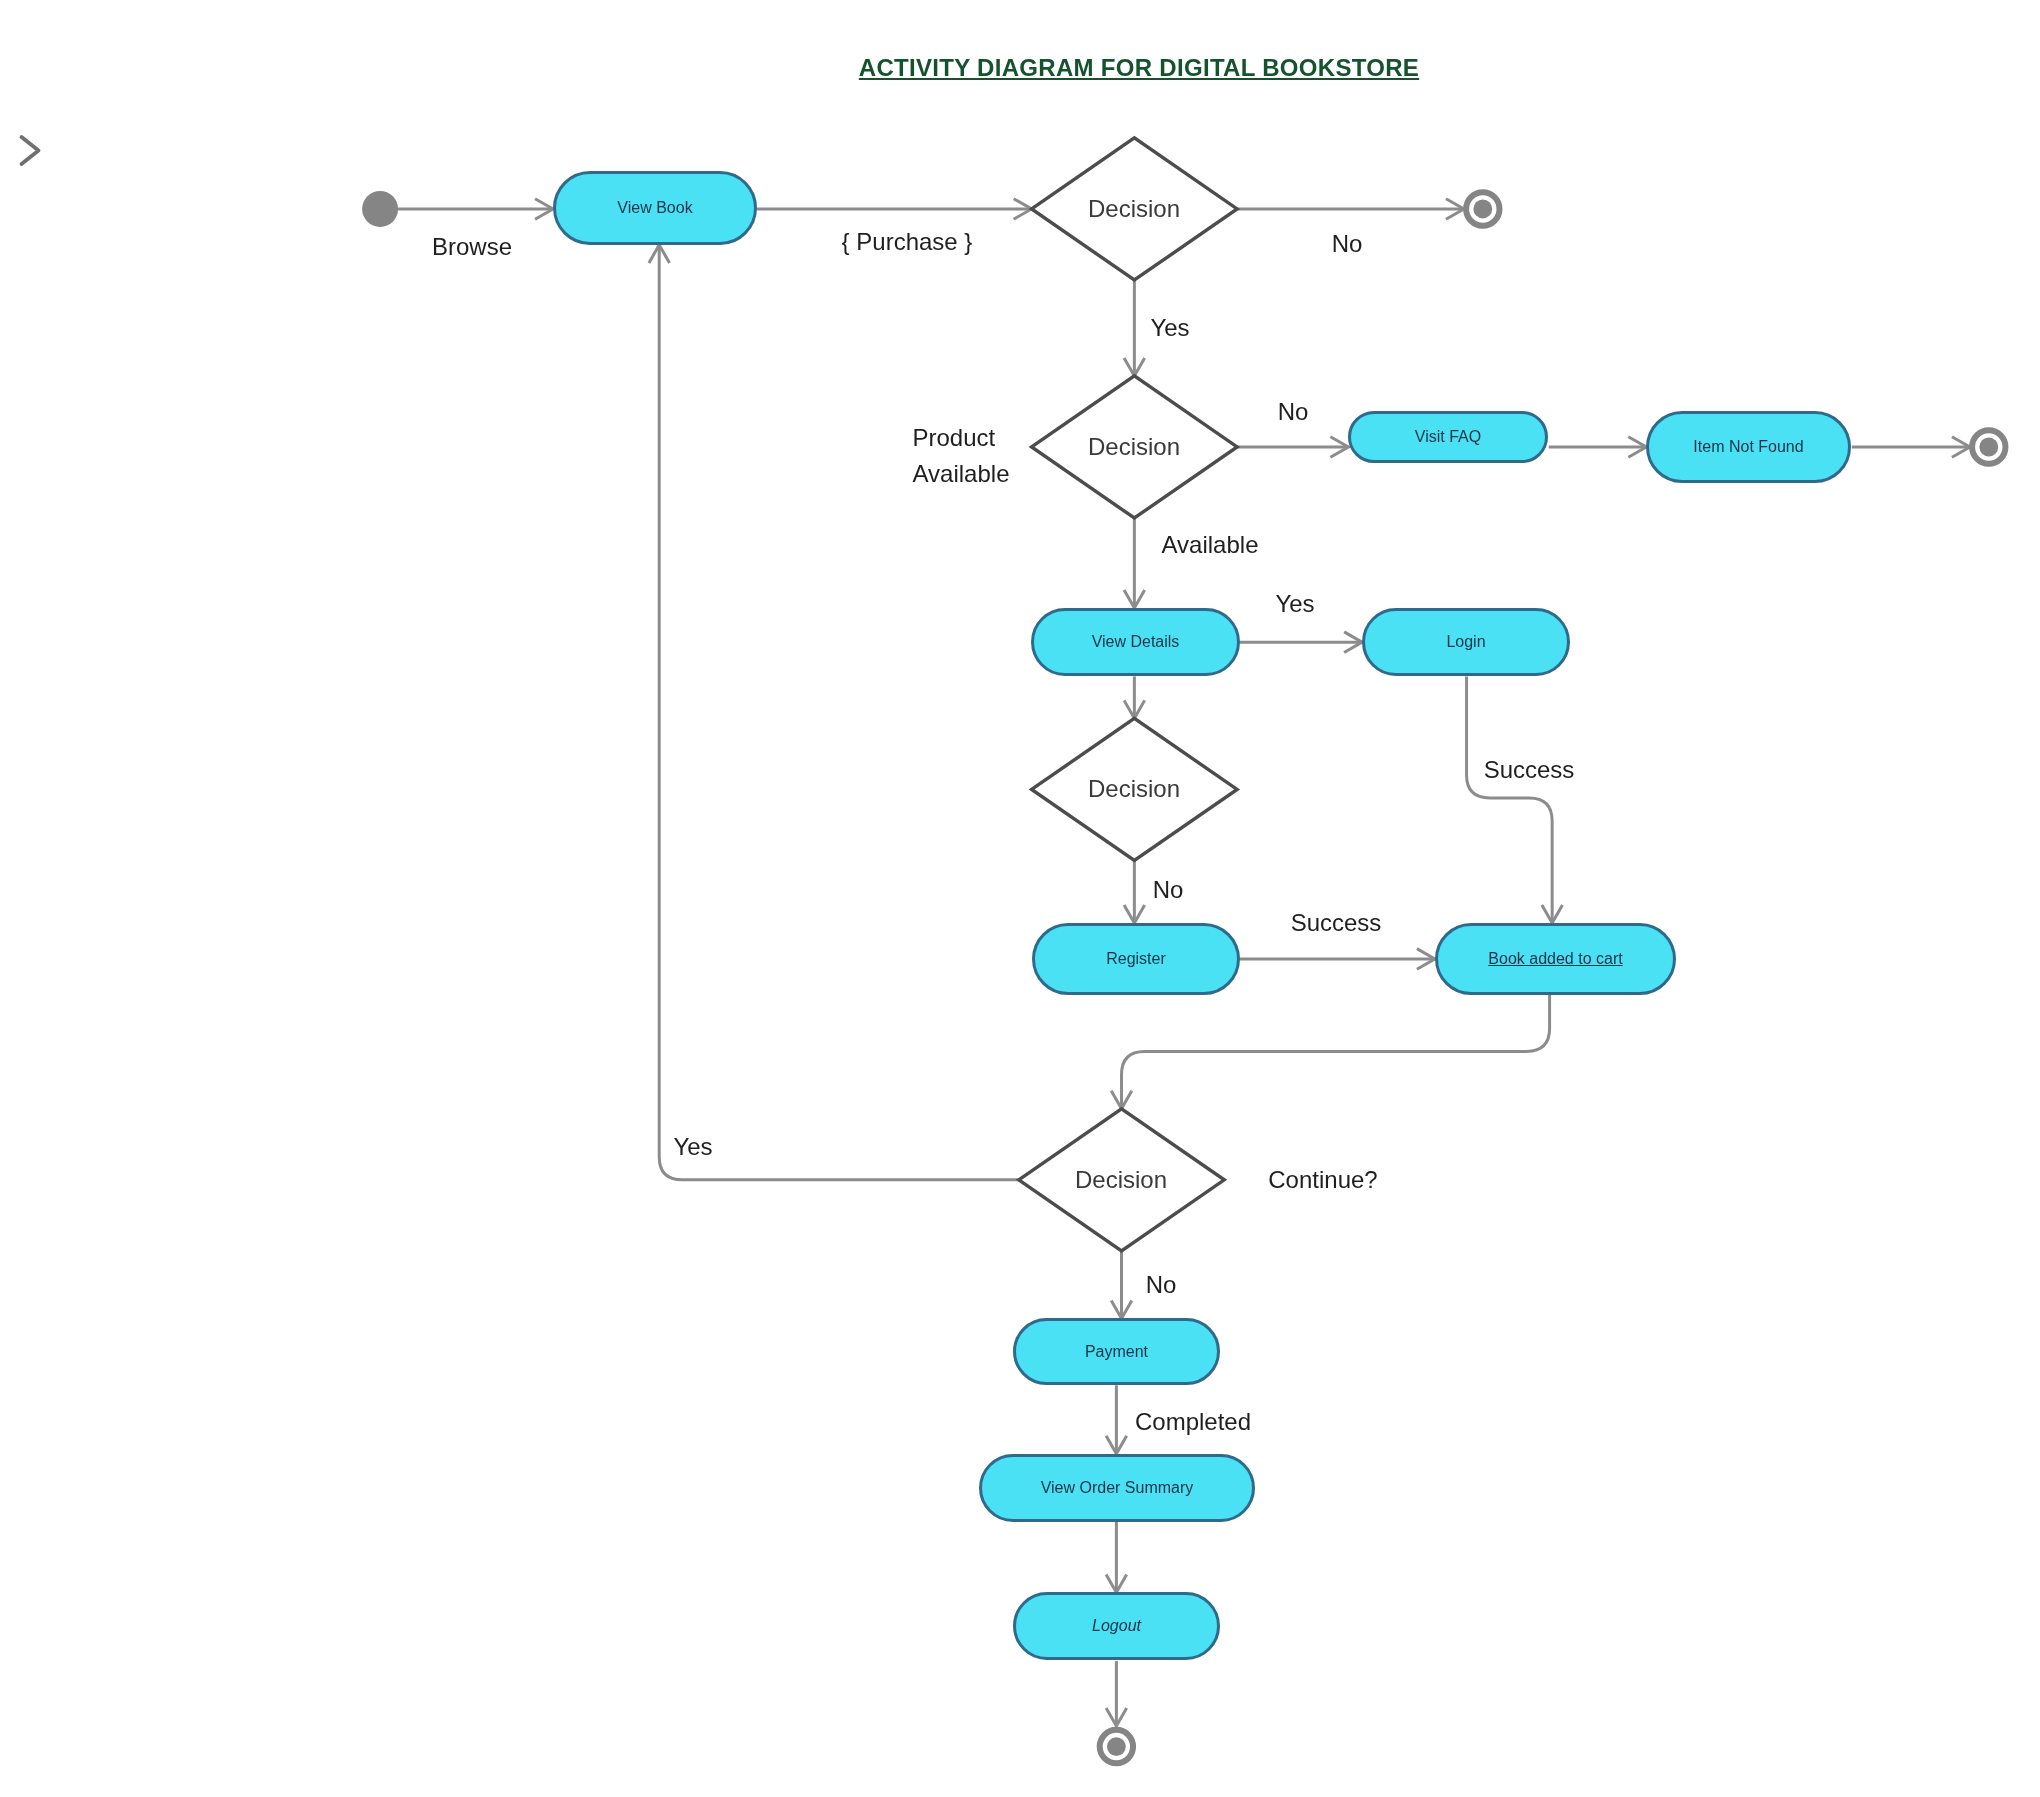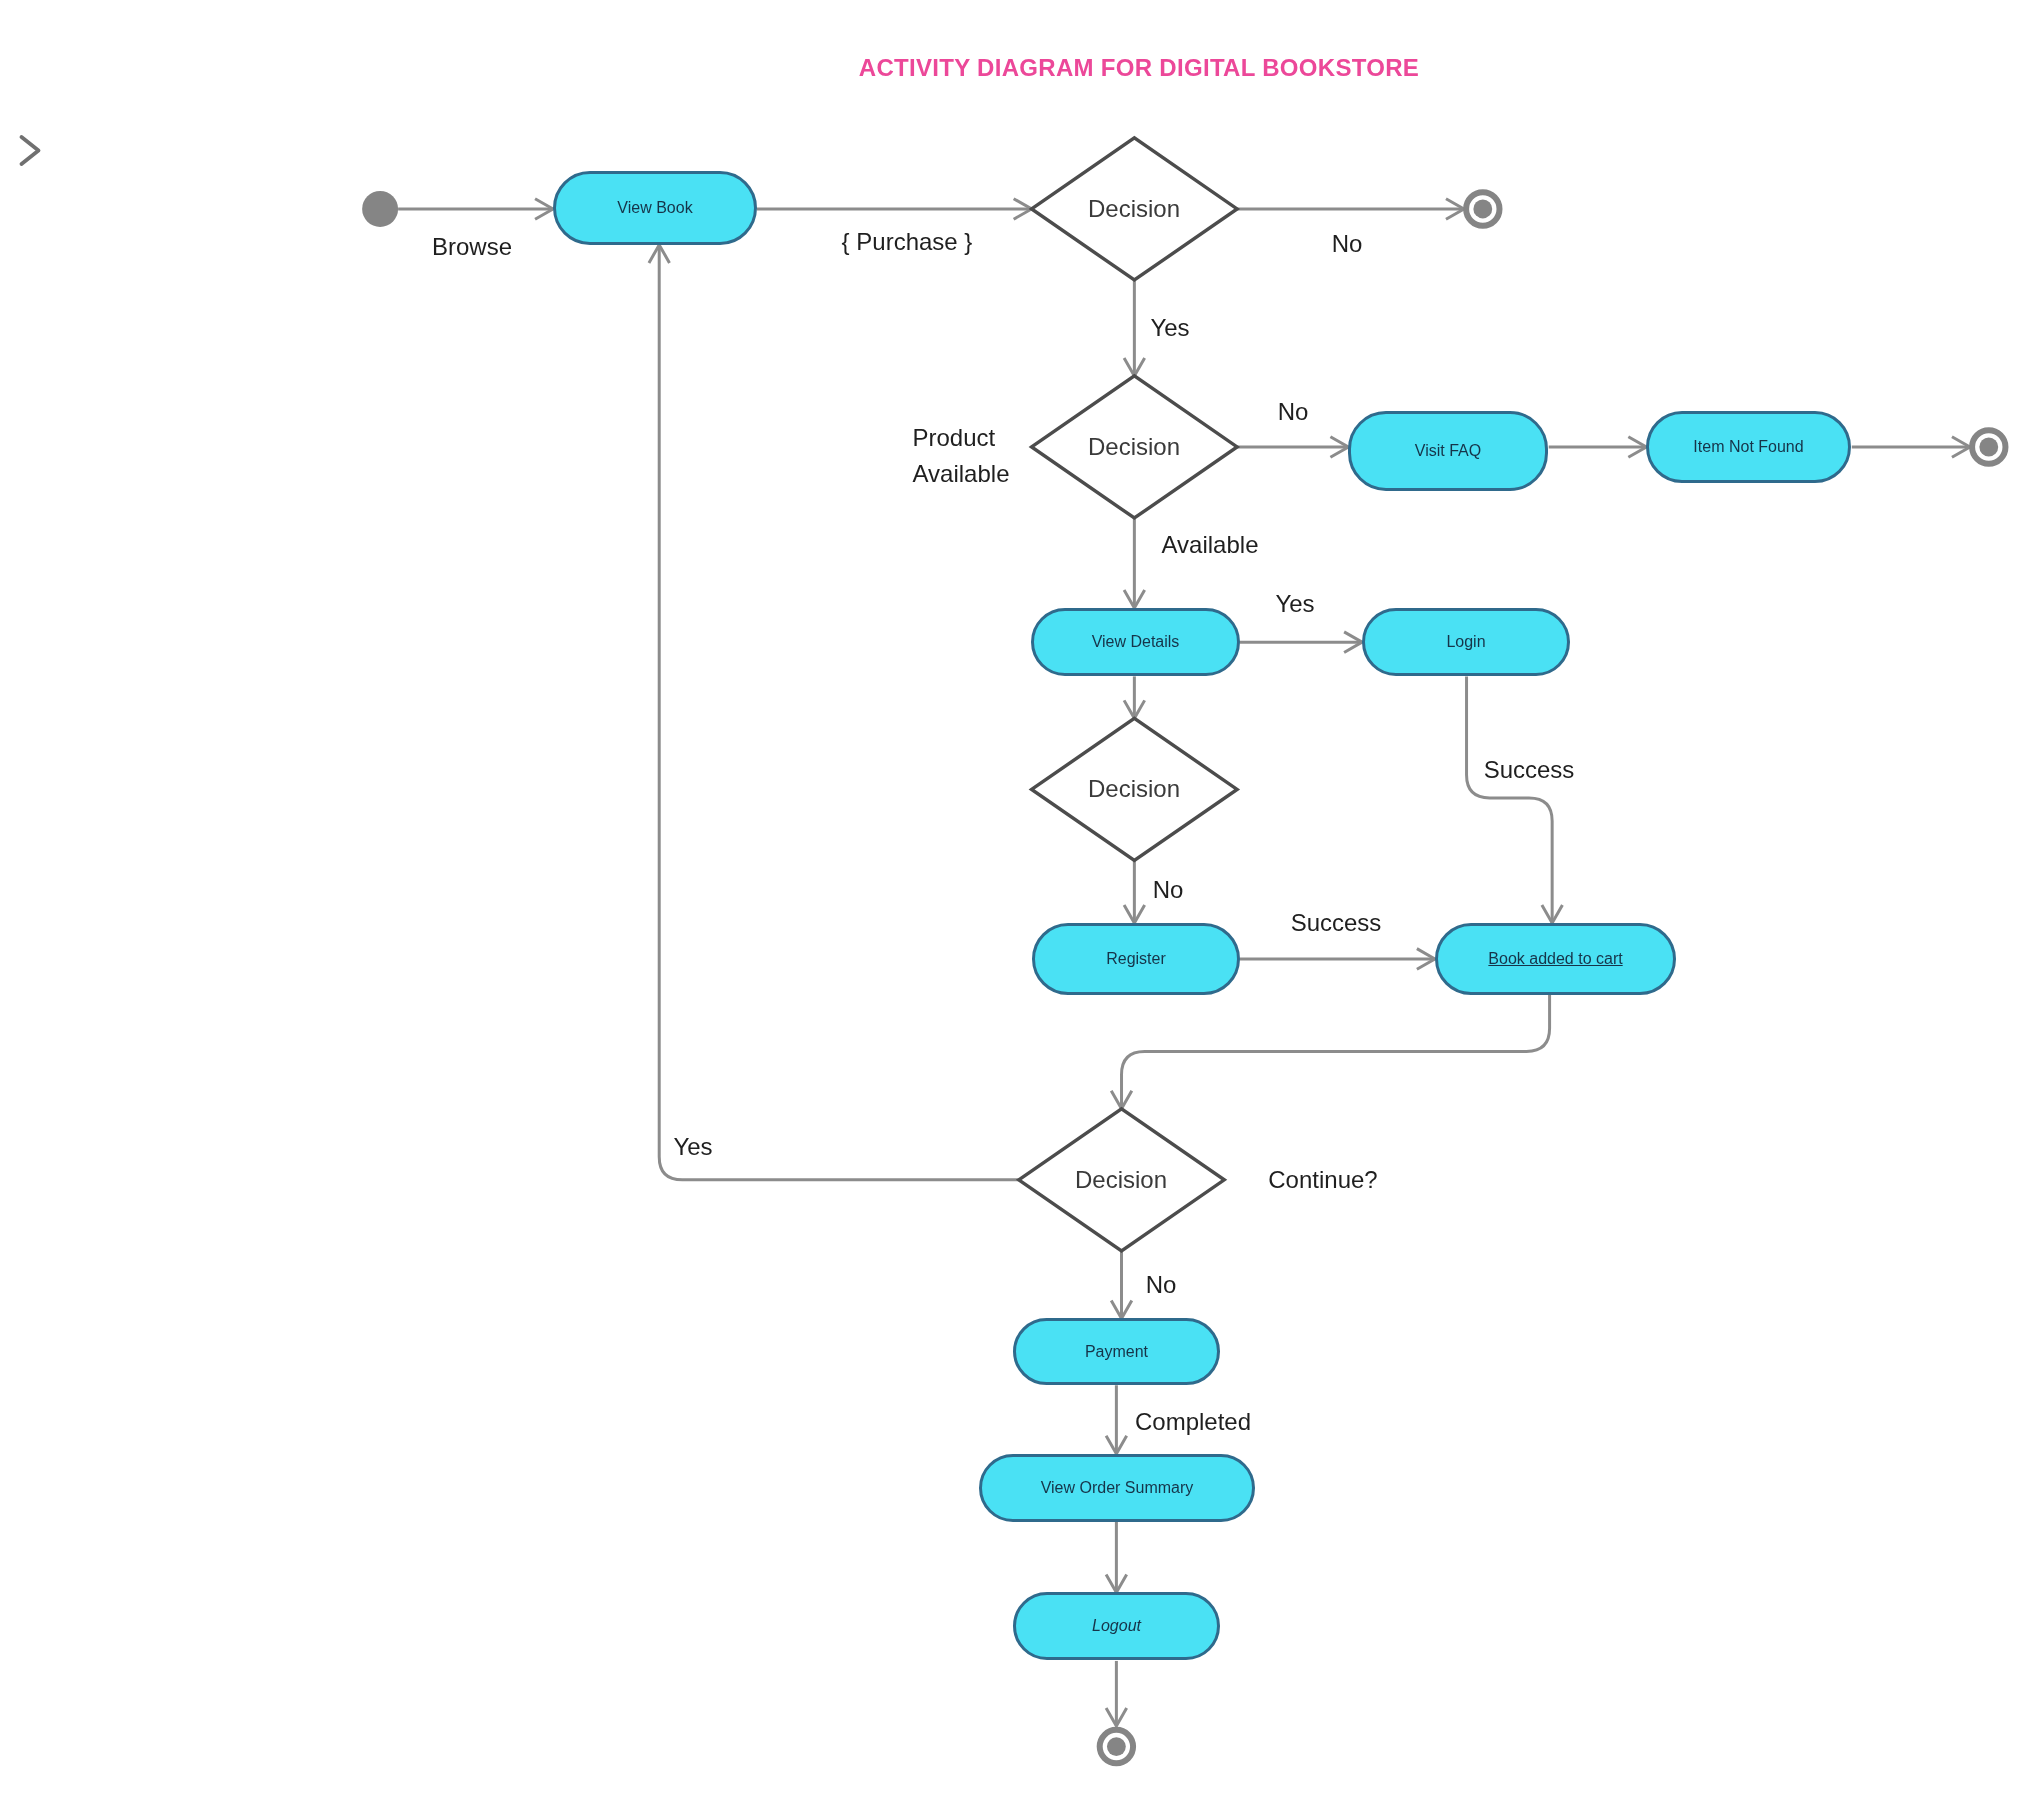--- a/index.html
+++ b/index.html
@@ -1,22 +1,22 @@
 <!DOCTYPE html>
 <html style="font-size:13.7px"><head>
 <meta charset="utf-8">
 <style>
   html,body { margin:0; padding:0; background:#ffffff; }
   body { width:2041px; height:1798px; position:relative; overflow:hidden;
          font-family:"Liberation Sans", sans-serif; }
   .stage { position:absolute; left:0; top:0; width:2041px; height:1798px; }
   svg.connectors { position:absolute; left:0; top:0; }
   .title { position:absolute; left:1139px; top:68px; transform:translate(-50%,-50%);
-           font-size:24px; font-weight:bold; color:#ec4899; letter-spacing:0.3px;
-           white-space:nowrap; }
+           font-size:24px; font-weight:bold; color:#14532d; letter-spacing:0.3px;
+           white-space:nowrap;text-decoration:underline; }
   .panel-toggle { position:absolute; left:8.6px; top:128px; width:43px; height:48px;
            background:none; border:none; padding:0; cursor:pointer; }
   .activity { position:absolute; display:flex; align-items:center; justify-content:center;
            background:#4ae1f4; border:3.4px solid #2f6a8c; border-radius:38px;
            color:#163449; font-size:16px; box-sizing:border-box; white-space:nowrap;
            cursor:default; }
   .diamond-label { position:absolute; transform:translate(-50%,-50%); font-size:24px;
            color:#3a3a3a; white-space:nowrap; }
   .edge-label { position:absolute; transform:translate(-50%,-50%); font-size:24px;
            color:#1f1f1f; white-space:pre-line; text-align:left; line-height:1.5; }
@@ -80,21 +80,21 @@
 
   <div class="title">ACTIVITY DIAGRAM FOR DIGITAL BOOKSTORE</div>
 
   <button class="panel-toggle">
     <svg width="34" height="41" viewBox="0 0 40 48">
       <polyline points="10,8 30,24 10,40" fill="none" stroke="#707070" stroke-width="4.5" stroke-linecap="round" stroke-linejoin="round"></polyline>
     </svg>
   </button>
 
   <div class="activity" style="left:553px;  top:171px;  width:204px; height:74px;">View Book</div>
-  <div class="activity" style="left:1348px; top:411px;  width:200px; height:80px;">Visit FAQ</div>
+  <div class="activity" style="left:1348px; top:411px;  width:200px; height:52px;">Visit FAQ</div>
   <div class="activity" style="left:1646px; top:411px;  width:205px; height:72px;">Item Not Found</div>
   <div class="activity" style="left:1031px; top:608px;  width:209px; height:68px;">View Details</div>
   <div class="activity" style="left:1362px; top:608px;  width:208px; height:68px;">Login</div>
   <div class="activity" style="left:1032px; top:923px; width:208px; height:72px;">Register</div>
   <div class="activity" style="left:1435px; top:923px; width:241px; height:72px;text-decoration:underline;">Book added to cart</div>
   <div class="activity" style="left:1013px; top:1318px; width:207px; height:67px;">Payment</div>
   <div class="activity" style="left:979px; top:1454px; width:276px; height:68px;">View Order Summary</div>
   <div class="activity" style="left:1013px; top:1592px; width:207px; height:68px;font-style:italic;">Logout</div>
 
   <div class="diamond-label" style="left:1134px; top:209px;">Decision</div>

